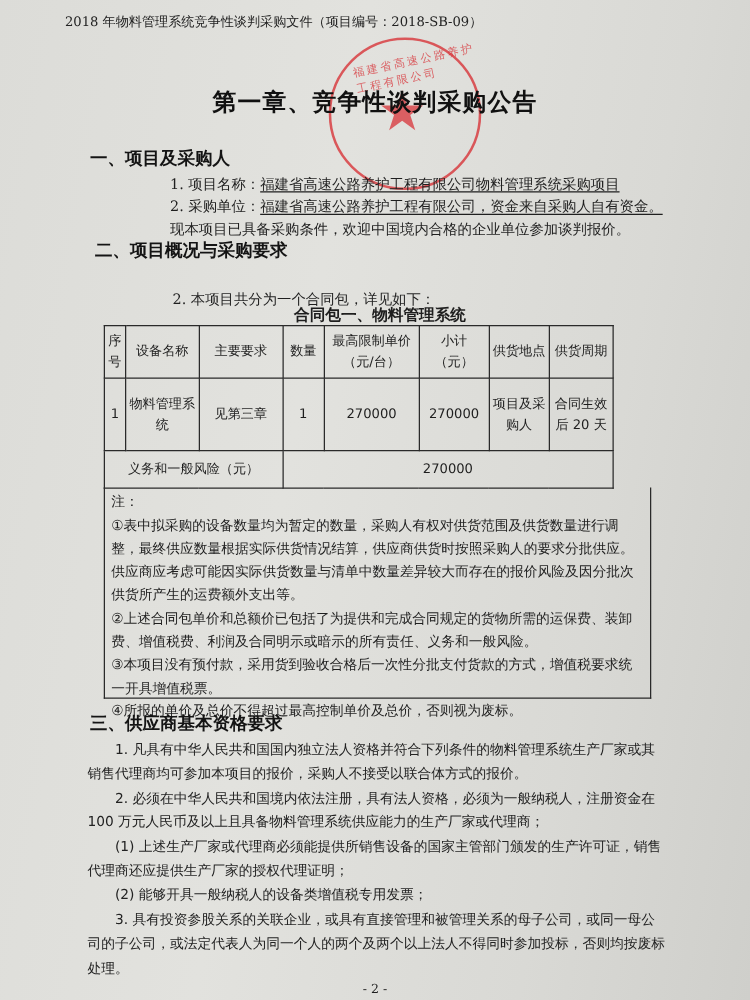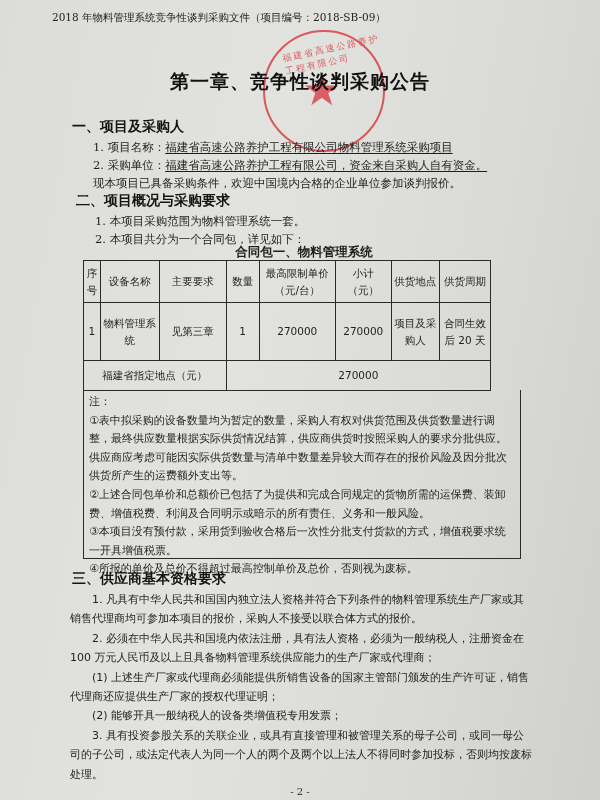--- a/index.html
+++ b/index.html
@@ -30,21 +30,21 @@
     line-height: 1;
   }
   .stamp .ring-text {
     position: absolute; left: 18px; top: 10px; font-size: 9px; color: rgba(215,40,45,0.7);
     transform: rotate(-12deg); letter-spacing: 2px;
   }
   .h1 {
     position: absolute; left: 72px; font-family: "DejaVu Sans", "Liberation Sans", sans-serif;
     font-size: 14px; font-weight: bold; color: #141414;
   }
-  .line { position: absolute; font-size: 11.5px; color: #1f1f1f; white-space: nowrap; }
+  .line { position: absolute; font-size: 11.5px; color: #1f1f1f; white-space: nowrap; margin-left: 43px; }
   .u { text-decoration: underline; text-underline-offset: 2px; }
   .table-caption {
     position: absolute; left: 4px; width: 600px; top: 244px; text-align: center;
     font-family: Liberation Sans, sans-serif; font-weight: bold; font-size: 12.5px;
   }
   table.grid {
     position: absolute; left: 83px; top: 260px; width: 408px;
     border-collapse: collapse; font-size: 10.5px; text-align: center;
     font-family: "DejaVu Sans", "Liberation Sans", sans-serif;
   }
@@ -79,21 +79,20 @@
   <div class="h1" style="top:118px;">一、项目及采购人</div>
   <div class="line" style="left:93px; top:140px;">
     <span>1. 项目名称：</span><span class="u">福建省高速公路养护工程有限公司物料管理系统采购项目</span>
   </div>
   <div class="line" style="left:93px; top:158px;">
     <span>2. 采购单位：</span><span class="u">福建省高速公路养护工程有限公司，资金来自采购人自有资金。</span>
   </div>
   <div class="line" style="left:93px; top:176px;">现本项目已具备采购条件，欢迎中国境内合格的企业单位参加谈判报价。</div>
 
   <div class="h1" style="top:192px; left:76px;">二、项目概况与采购要求</div>
-  <div class="line" style="left:95px; top:214px;">1. 本项目采购范围为物料管理系统一套。</div>
   <div class="line" style="left:95px; top:232px;">2. 本项目共分为一个合同包，详见如下：</div>
 
   <div class="table-caption">合同包一、物料管理系统</div>
 
   <table class="grid">
     <colgroup>
       <col style="width:17px">
         <col style="width:64px">
         <col style="width:73px">
         <col style="width:35px">
@@ -117,21 +116,21 @@
       <td>1</td>
       <td>物料管理系统</td>
       <td>见第三章</td>
       <td>1</td>
       <td>270000</td>
       <td>270000</td>
       <td>项目及采购人</td>
       <td>合同生效后 20 天</td>
     </tr>
     <tr style="height:30px;">
-      <td colspan="3">福建省指定地点（元）</td>
+      <td colspan="3">义务和一般风险（元）</td>
       <td colspan="5">270000</td>
     </tr>
   </tbody>
     </table>
 
   <div class="notes">
     <p>注：</p>
     <p>①表中拟采购的设备数量均为暂定的数量，采购人有权对供货范围及供货数量进行调整，最终供应数量根据实际供货情况结算，供应商供货时按照采购人的要求分批供应。供应商应考虑可能因实际供货数量与清单中数量差异较大而存在的报价风险及因分批次供货所产生的运费额外支出等。</p>
     <p>②上述合同包单价和总额价已包括了为提供和完成合同规定的货物所需的运保费、装卸费、增值税费、利润及合同明示或暗示的所有责任、义务和一般风险。</p>
     <p>③本项目没有预付款，采用货到验收合格后一次性分批支付货款的方式，增值税要求统一开具增值税票。</p>

